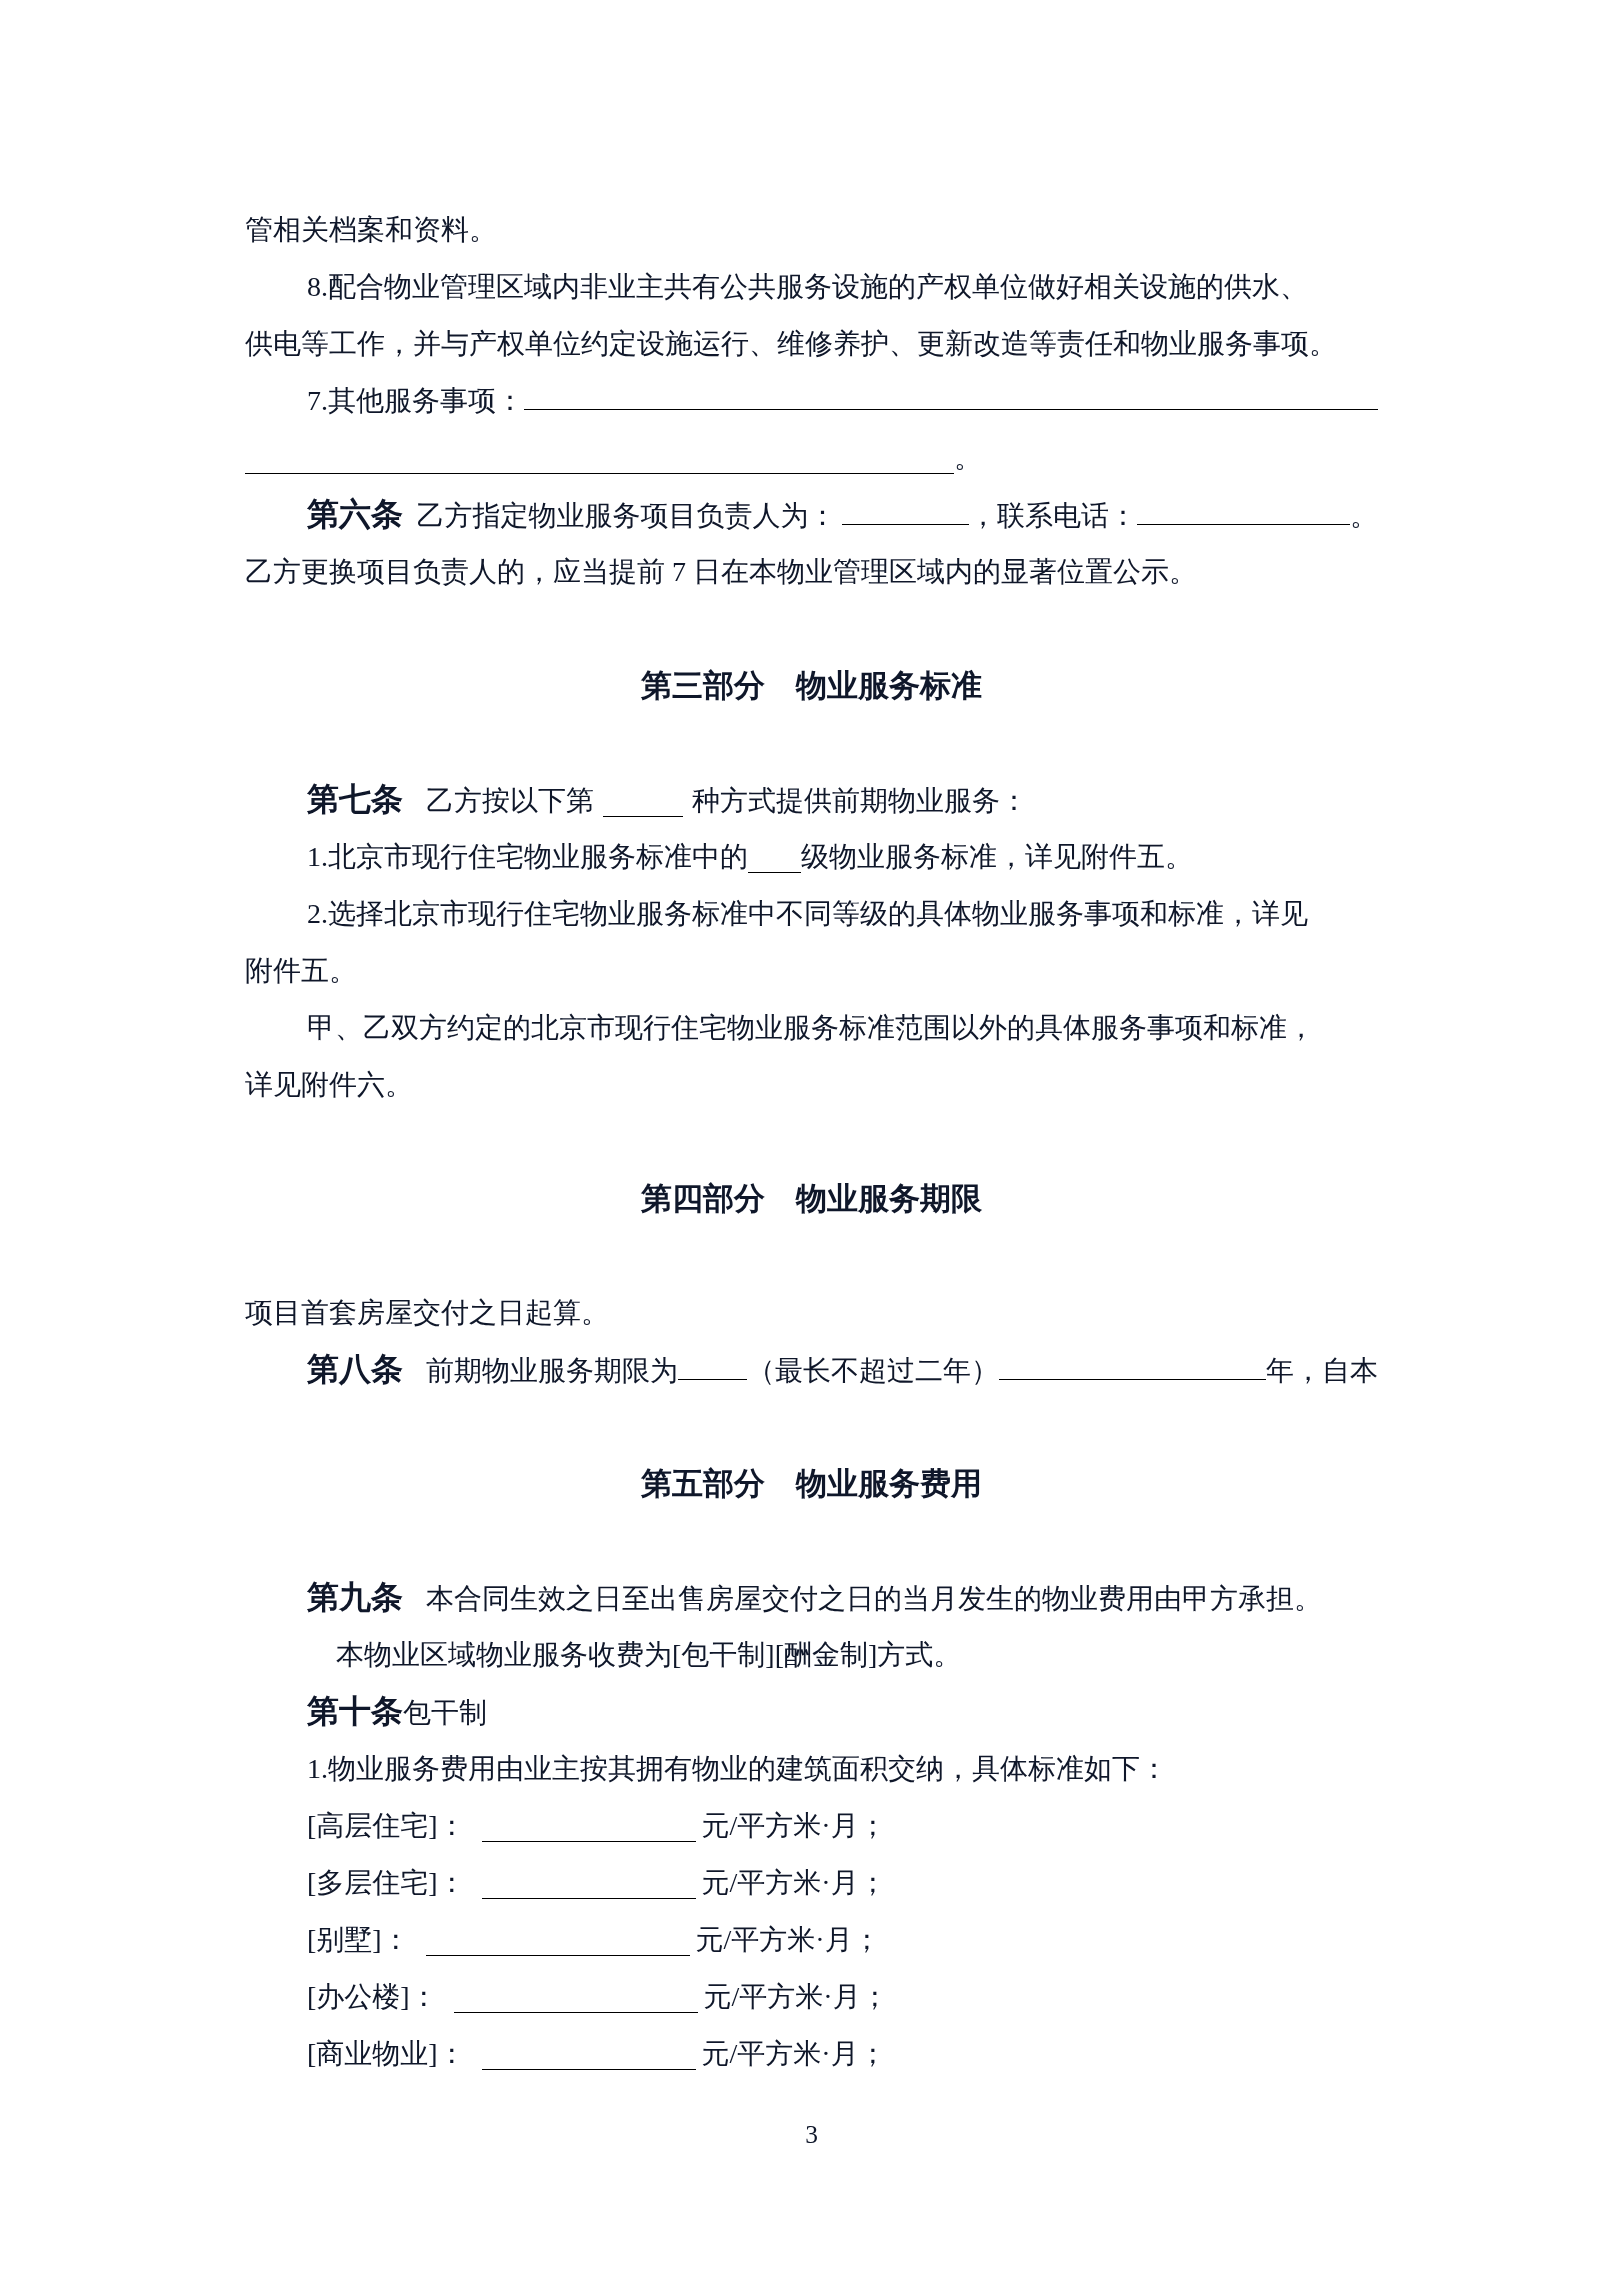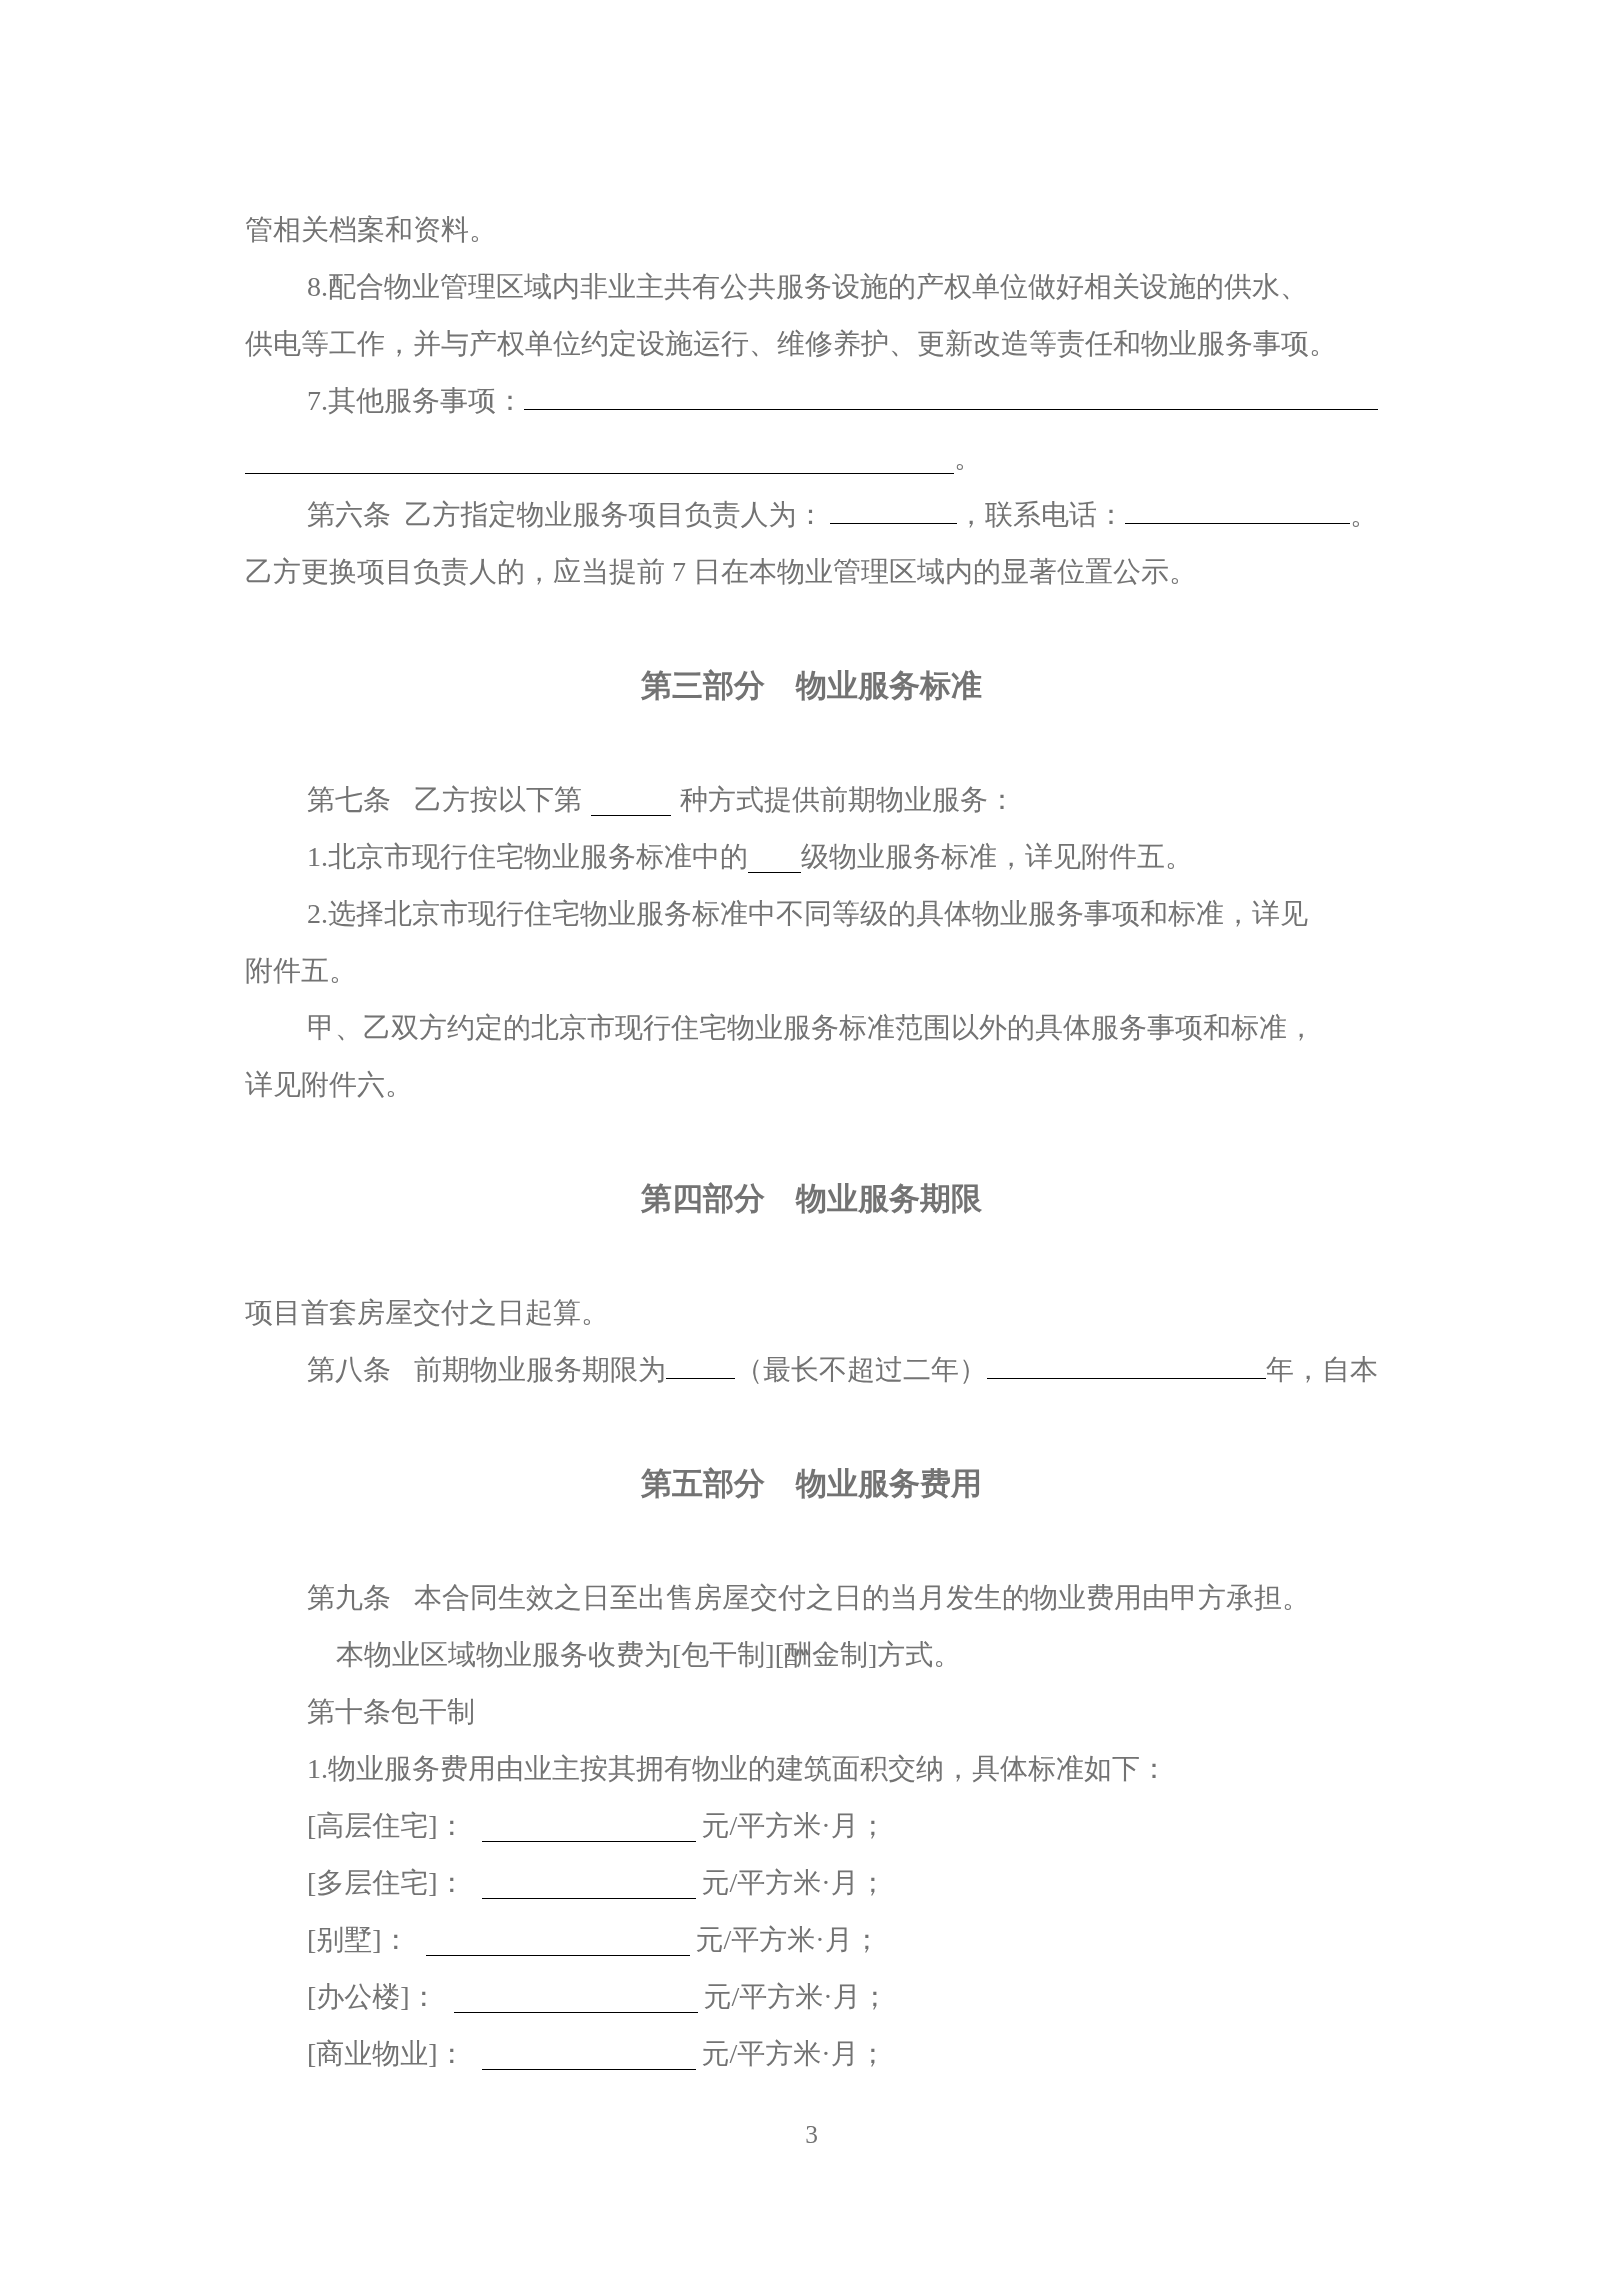--- a/index.html
+++ b/index.html
@@ -1,39 +1,39 @@
 <!DOCTYPE html>
 <html style="font-size:14.5px"><head>
 <meta charset="utf-8">
 <style>
   html,body{margin:0;padding:0;background:#e8e8e8;}
   .page{
     position:relative;
     width:1623px;height:2294px;
     margin:0 auto;
     background:#ffffff;
-    color:#737373;
+    color:#0f172a;
     font-family:"Liberation Serif", serif;
     overflow:hidden;
   }
   .content{
     position:absolute;
     left:245px; top:201px;
     width:1133px;
     font-size:28px;
   }
   .line{height:57px;line-height:57px;white-space:nowrap;}
   .flexline{display:flex;align-items:baseline;}
   .empty{height:57px;}
   .ind{padding-left:62px;}
   .ind2{padding-left:91px;font-family:Liberation Serif, serif;}
   .num{
     font-family:"Liberation Sans", sans-serif;
-    font-weight:normal;
-    font-size:28px;
+    font-weight:bold;
+    font-size:32px;
   }
   .heading{
     height:57px;line-height:57px;
     text-align:center;
     font-family:"Liberation Sans", sans-serif;
     font-weight:bold;
     font-size:31px;
     white-space:nowrap;
   }
   .blank{

